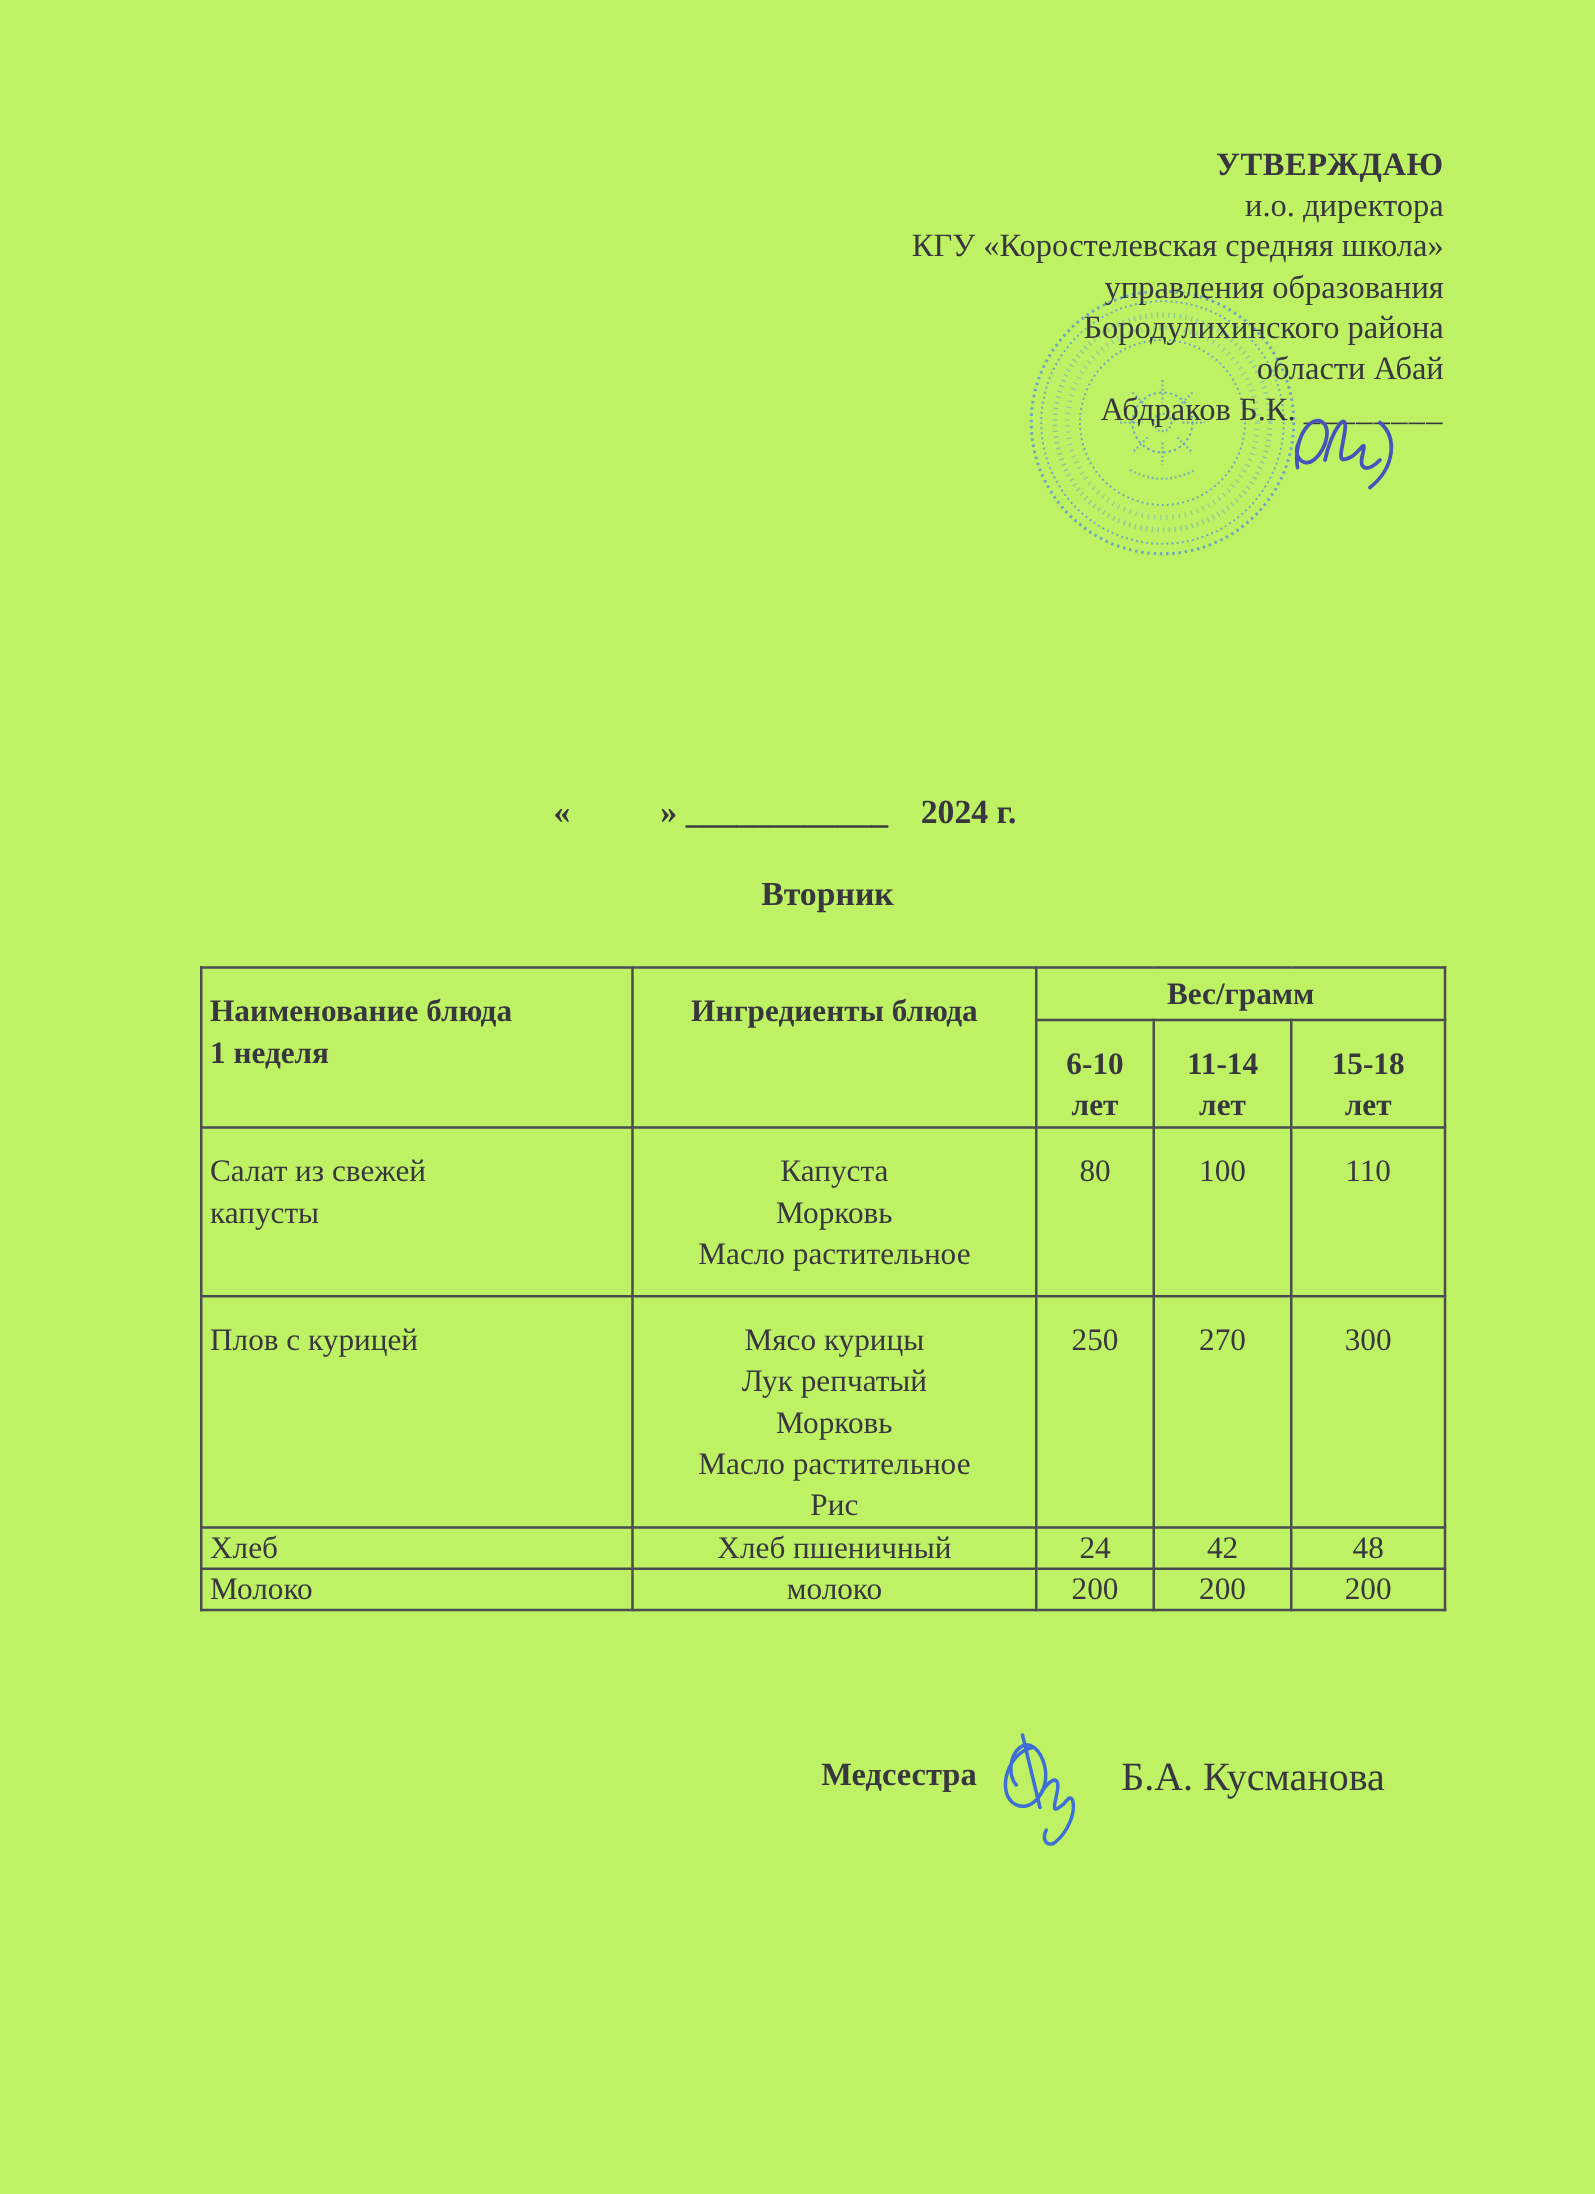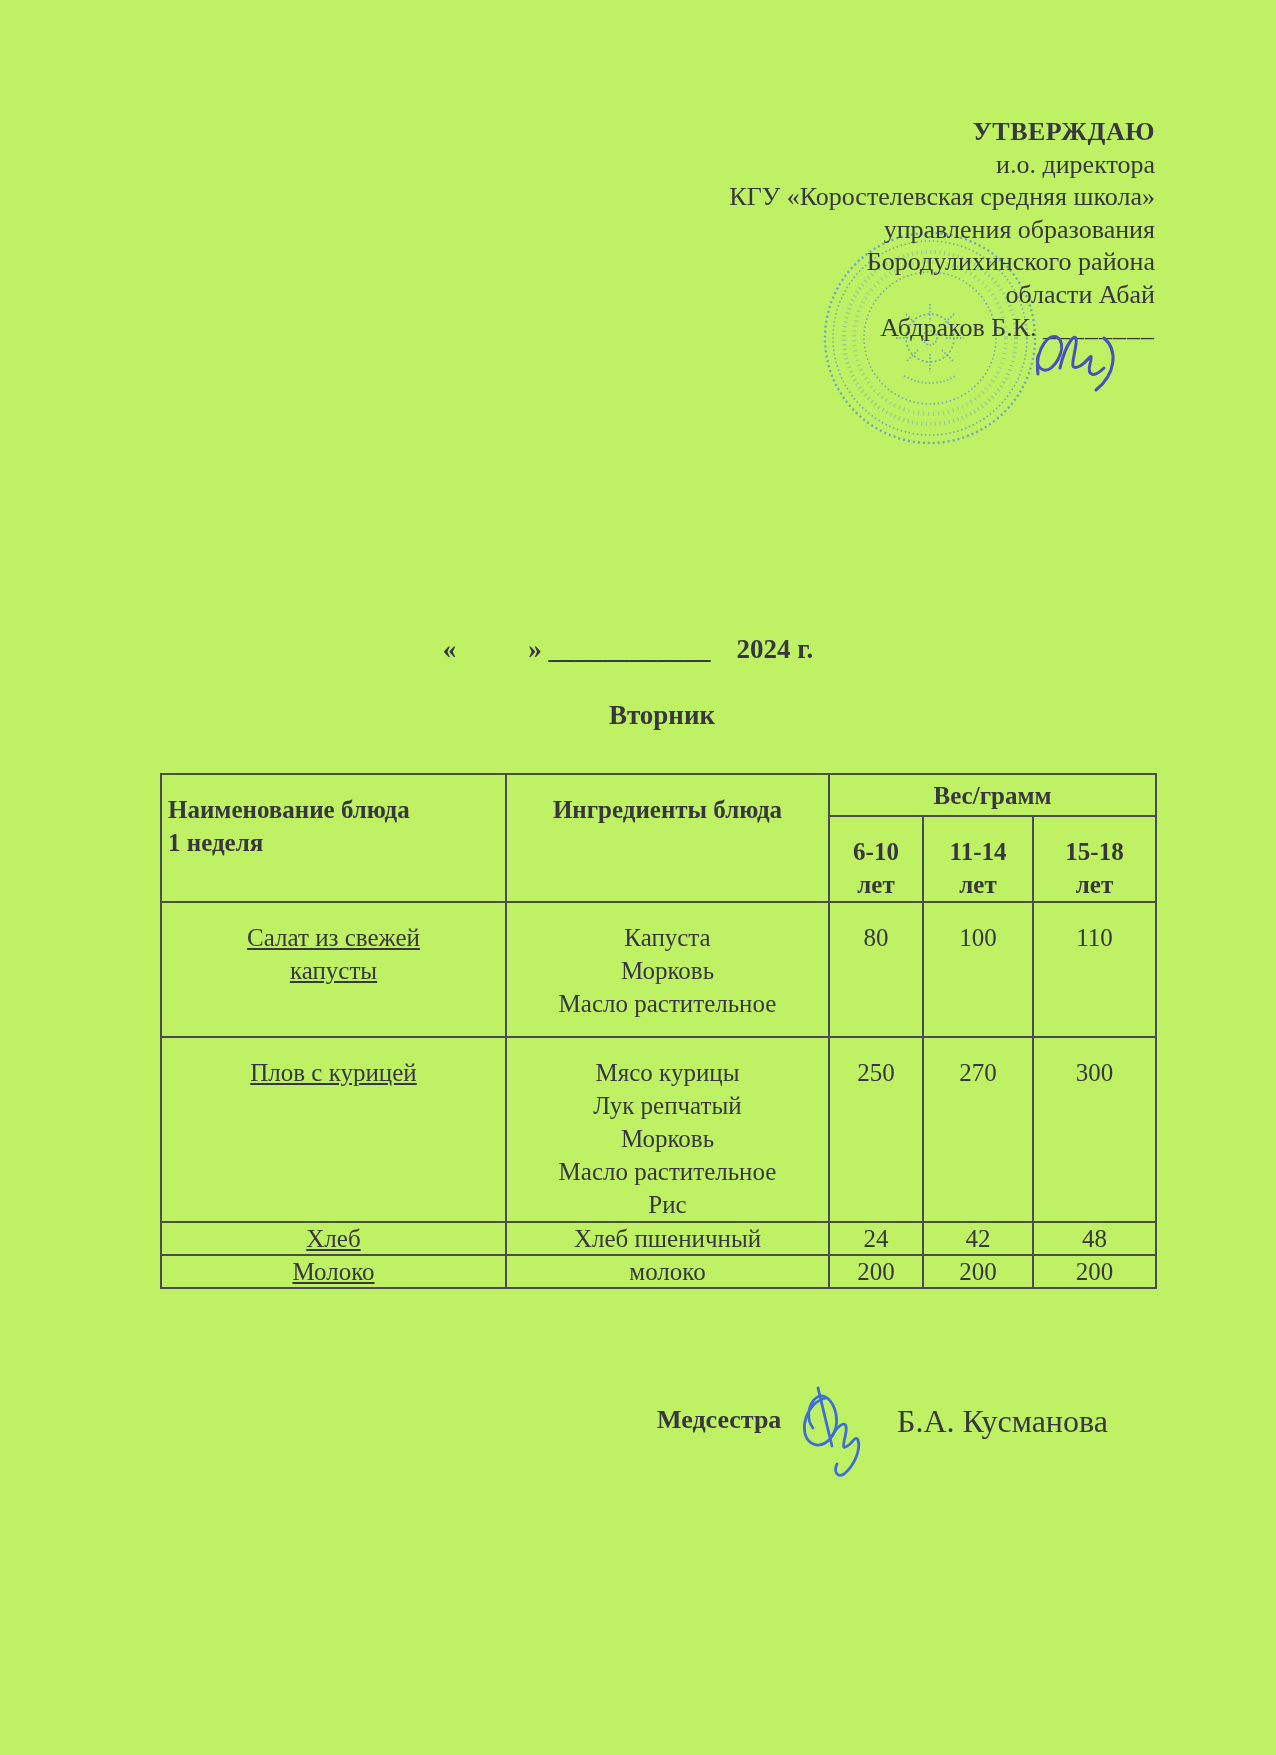--- a/index.html
+++ b/index.html
@@ -66,21 +66,21 @@
   .menu-table th,.menu-table td{
     border:2px solid #4b4b52;
     vertical-align:top;
     padding:18px 6px 0 6px;
     line-height:33px;
     font-weight:normal;
     overflow:hidden;
   }
   .menu-table th{font-weight:bold;}
   .th-left{text-align:left; padding-left:10px;}
-  .td-left{text-align:center; padding-left:10px;text-decoration:underline;}
+  .td-left{text-align:left; padding-left:10px;}
   .td-center{text-align:center;}
   tr.hrow1{height:42px;}
   tr.hrow2{height:68px;}
   tr.r1{height:135px;}
   tr.r2{height:172px;margin-top:12px;}
   tr.r3{height:33px;}
   tr.r4{height:32px;}
   tr.r3 td, tr.r4 td{padding-top:0;line-height:31px;}
   
   .footer-role{

